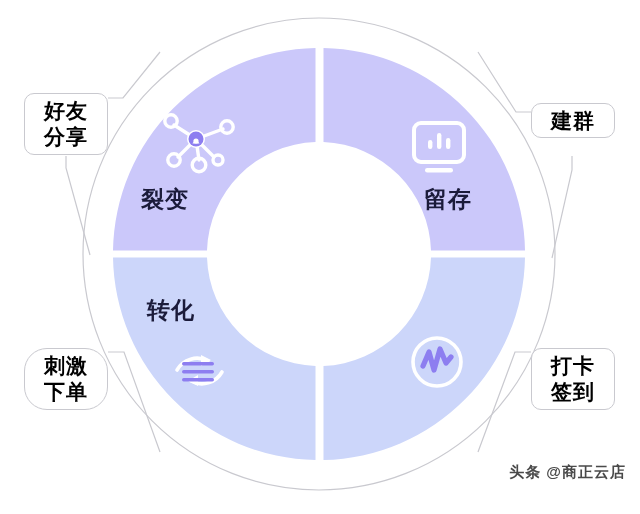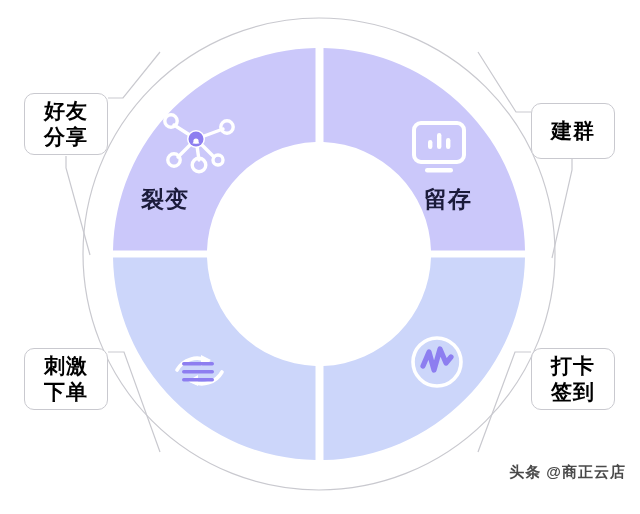--- a/index.html
+++ b/index.html
@@ -50,27 +50,28 @@
   #label-friend-share {
     left: 24px;
     top: 93px;
     width: 84px;
     height: 62px;
   }
   #label-create-group {
     left: 531px;
     top: 103px;
     width: 84px;
-    height: 56px;
+    height: 35px;
   }
   #label-stimulate-order {
     left: 24px;
     top: 348px;
     width: 84px;
     height: 62px;
+    border-radius: 23px;
   }
   #label-checkin {
     left: 531px;
     top: 348px;
     width: 84px;
     height: 62px;
   }
   .seg-title {
     position: absolute;
     font-weight: bold;
@@ -160,20 +161,21 @@
 
     <g>
       <circle cx="437" cy="362" r="24" fill="none" stroke="#ffffff" stroke-width="3.6"></circle>
       <path d="M 423 366 L 429 352 L 434 370 L 440 349 L 446 363 L 451 357" fill="none" stroke="#8d7ef0" stroke-width="5.2" stroke-linecap="round" stroke-linejoin="round"></path>
     </g>
 
   </svg>
 
   <div class="seg-title" id="title-fission">裂变</div>
   <div class="seg-title" id="title-retention">留存</div>
+  <div class="seg-title" id="title-convert">转化</div>
 
   <div class="label-box" id="label-friend-share">
     <span class="lb-line">好友</span>
     <span class="lb-line">分享</span>
   </div>
 
   <div class="label-box" id="label-create-group">
     <span class="lb-line">建群</span>
   </div>
 

